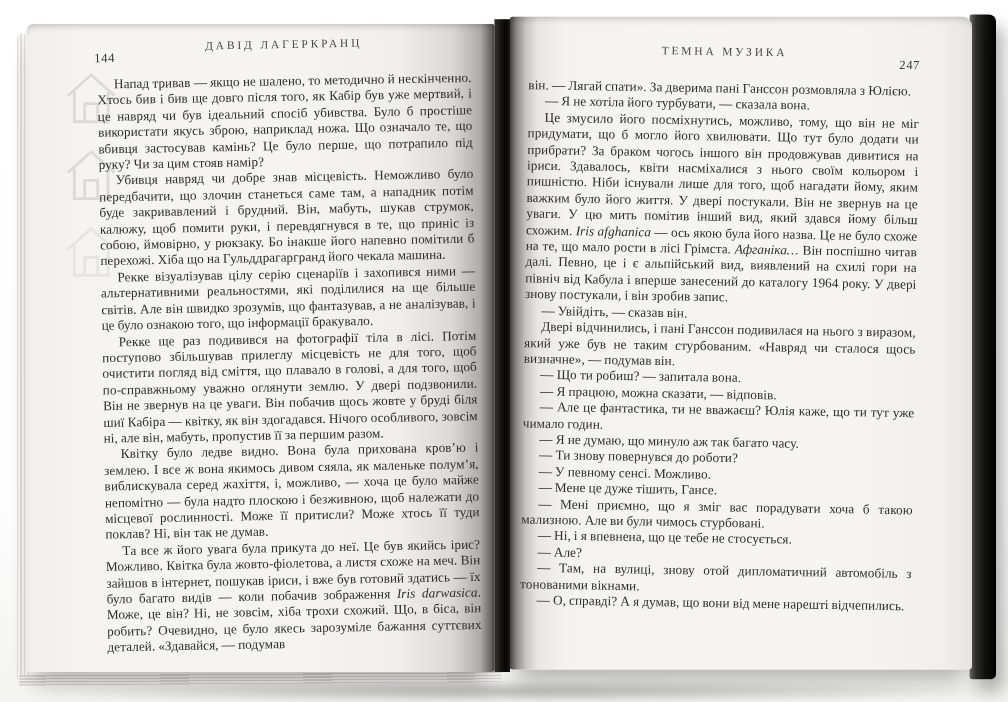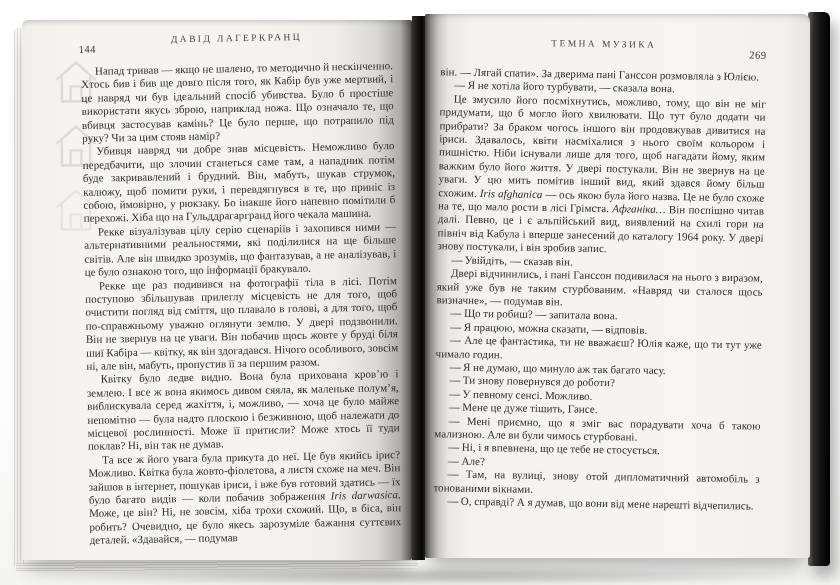--- a/index.html
+++ b/index.html
@@ -117,21 +117,21 @@
         <p><span>Рекке візуалізував цілу серію сценаріїв і захопився ними — альтернативними реальностями, які поділилися на ще більше світів. Але він швидко зрозумів, що фантазував, а не аналізував, і це було ознакою того, що інформації бракувало.</span></p>
         <p><span>Рекке ще раз подивився на фотографії тіла в лісі. Потім поступово збільшував прилеглу місцевість не для того, щоб очистити погляд від сміття, що плавало в голові, а для того, щоб по-справжньому уважно оглянути землю. У двері подзвонили. Він не звернув на це уваги. Він побачив щось жовте у бруді біля шиї Кабіра — квітку, як він здогадався. Нічого особливого, зовсім ні, але він, мабуть, пропустив її за першим разом.</span></p>
         <p><span>Квітку було ледве видно. Вона була прихована кров’ю і землею. І все ж вона якимось дивом сяяла, як маленьке полум’я, виблискувала серед жахіття, і, можливо, — хоча це було майже непомітно — була надто плоскою і безживною, щоб належати до місцевої рослинності. Може її притисли? Може хтось її туди поклав? Ні, він так не думав.</span></p>
         <p><span>Та все ж його увага була прикута до неї. Це був якийсь ірис? Можливо. Квітка була жовто-фіолетова, а листя схоже на меч. Він зайшов в інтернет, пошукав іриси, і вже був готовий здатись — їх було багато видів — коли побачив зображення </span><i>Iris darwasica</i><span>. Може, це він? Ні, не зовсім, хіба трохи схожий. Що, в біса, він робить? Очевидно, це було якесь зарозуміле бажання суттєвих деталей. «Здавайся, — подумав</span></p>
       </div>
   </div>
 
   <div class="text-right">
     <div class="header-row">
       <span class="running-header">ТЕМНА МУЗИКА</span>
-      <span class="pageno right">269</span>
+      <span class="pageno right">247</span>
     </div>
     <div class="page-body">
         <p class="noindent"><span>він. — Лягай спати». За дверима пані Ганссон розмовляла з Юлією.</span></p>
         <p><span>— Я не хотіла його турбувати, — сказала вона.</span></p>
         <p><span>Це змусило його посміхнутись, можливо, тому, що він не міг придумати, що б могло його хвилювати. Що тут було додати чи прибрати? За браком чогось іншого він продовжував дивитися на іриси. Здавалось, квіти насміхалися з нього своїм кольором і пишністю. Ніби існували лише для того, щоб нагадати йому, яким важким було його життя. У двері постукали. Він не звернув на це уваги. У цю мить помітив інший вид, який здався йому більш схожим. </span><i>Iris afghanica</i><span> — ось якою була його назва. Це не було схоже на те, що мало рости в лісі Грімста. </span><i>Афганіка…</i><span> Він поспішно читав далі. Певно, це і є альпійський вид, виявлений на схилі гори на північ від Кабула і вперше занесений до каталогу 1964 року. У двері знову постукали, і він зробив запис.</span></p>
         <p><span>— Увійдіть, — сказав він.</span></p>
         <p><span>Двері відчинились, і пані Ганссон подивилася на нього з виразом, який уже був не таким стурбованим. «Навряд чи сталося щось визначне», — подумав він.</span></p>
         <p><span>— Що ти робиш? — запитала вона.</span></p>
         <p><span>— Я працюю, можна сказати, — відповів.</span></p>
         <p><span>— Але це фантастика, ти не вважаєш? Юлія каже, що ти тут уже чимало годин.</span></p>

